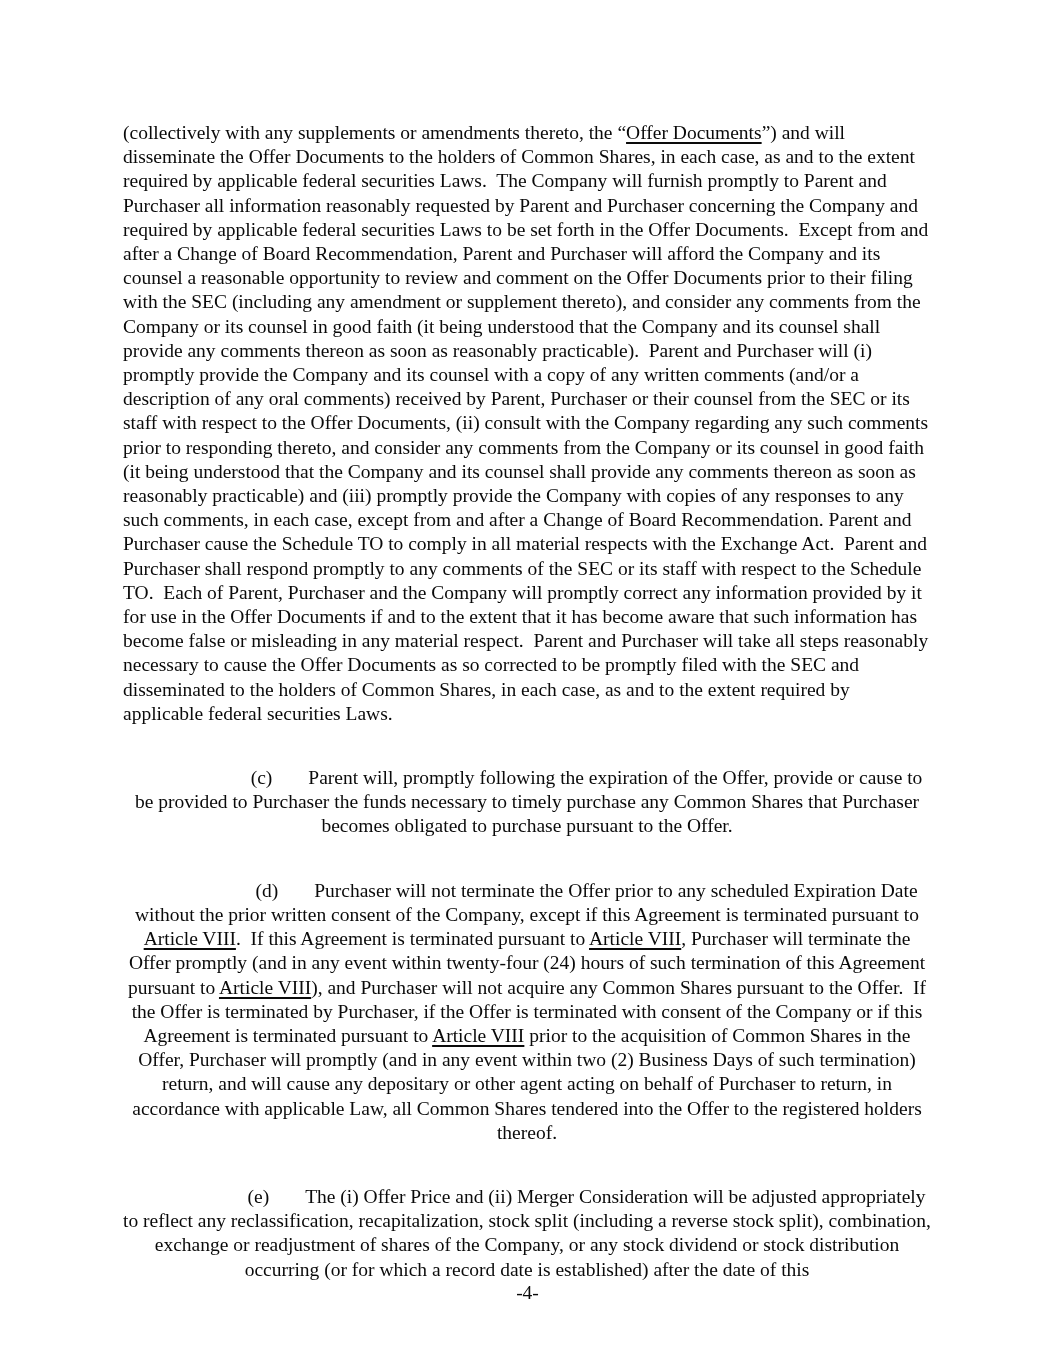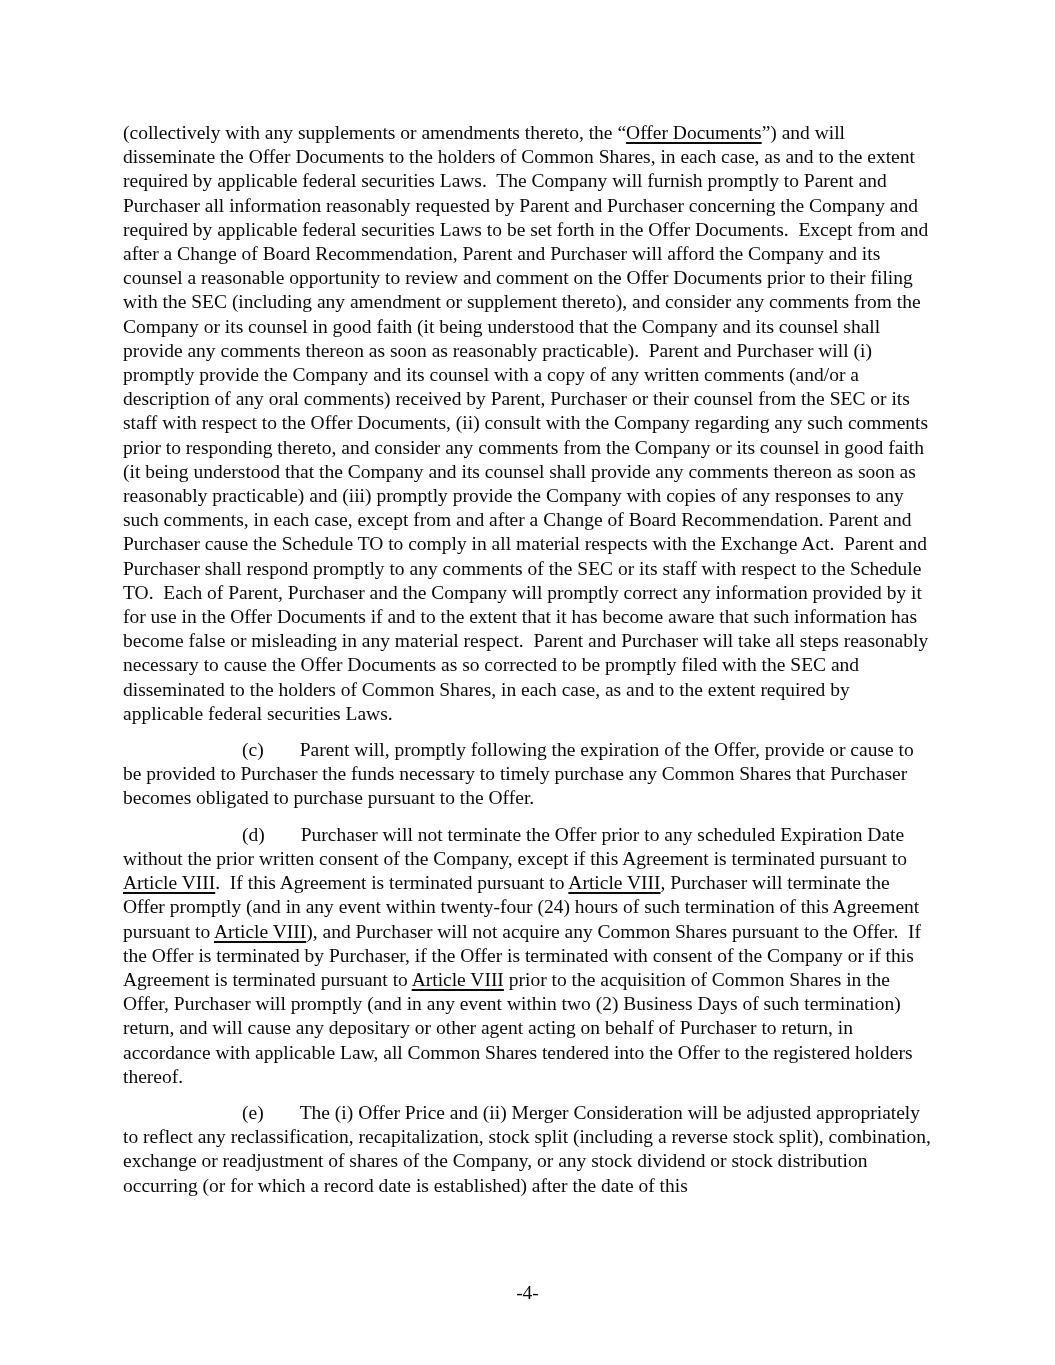--- a/index.html
+++ b/index.html
@@ -22,21 +22,22 @@
     width: 808px;
   }
   p.para {
     margin: 0;
     font-size: 19.5px;
     line-height: 24.2px;
     text-align: left;
     white-space: pre-wrap;
   }
   p.para + p.para {
-    margin-top: 12px;
+    margin-top: 40px;
+    text-align: center;
   }
   p.para.labeled {
     text-indent: 119px;
   }
   .plabel {
     display: inline;
   }
   .ptab {
     display: inline-block;
     width: 36px;

